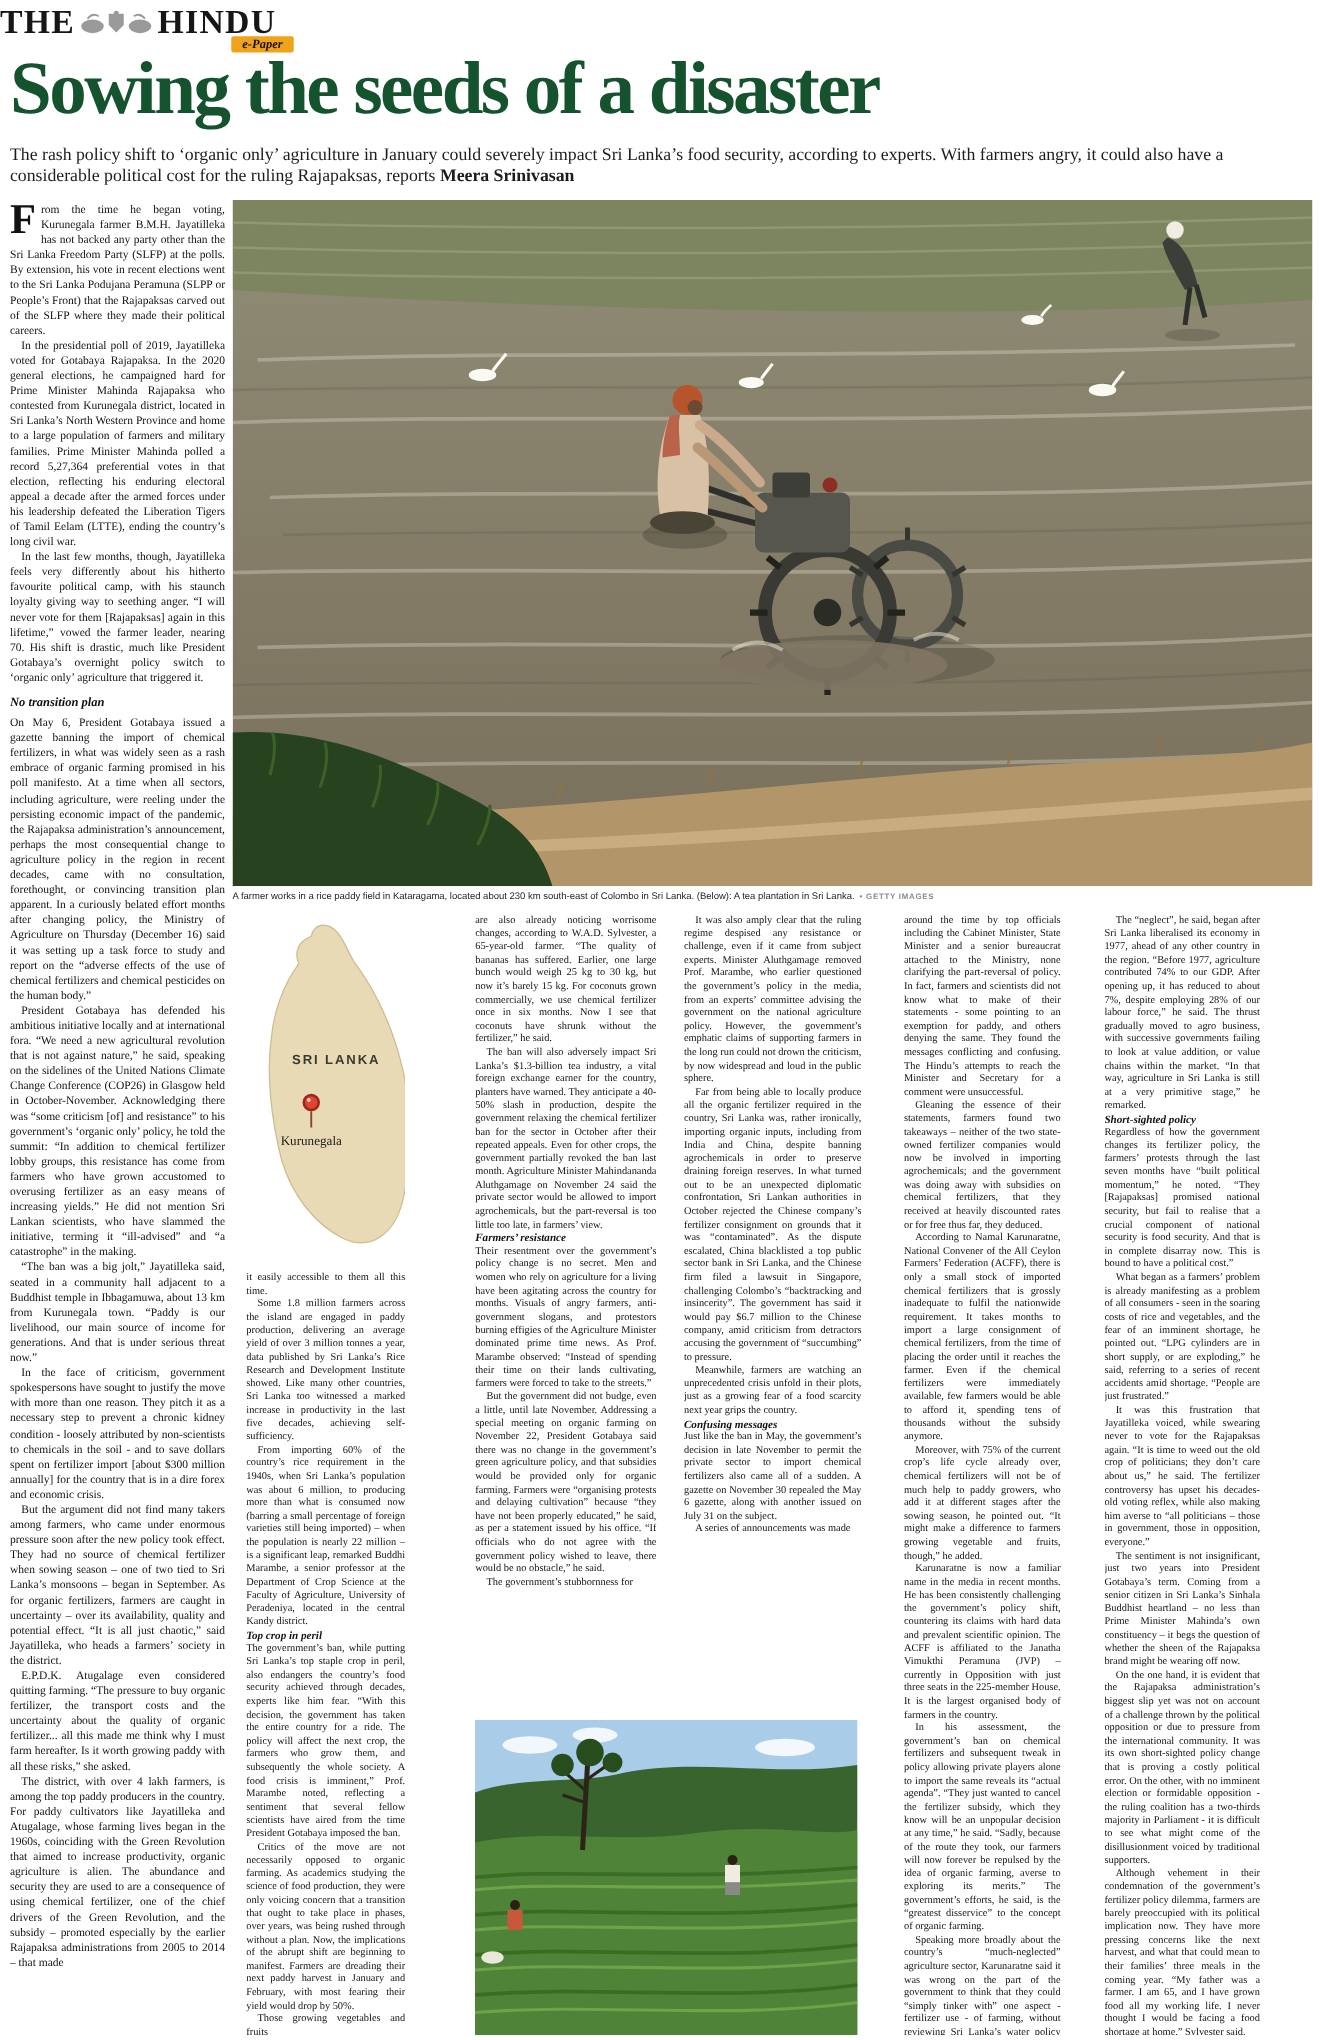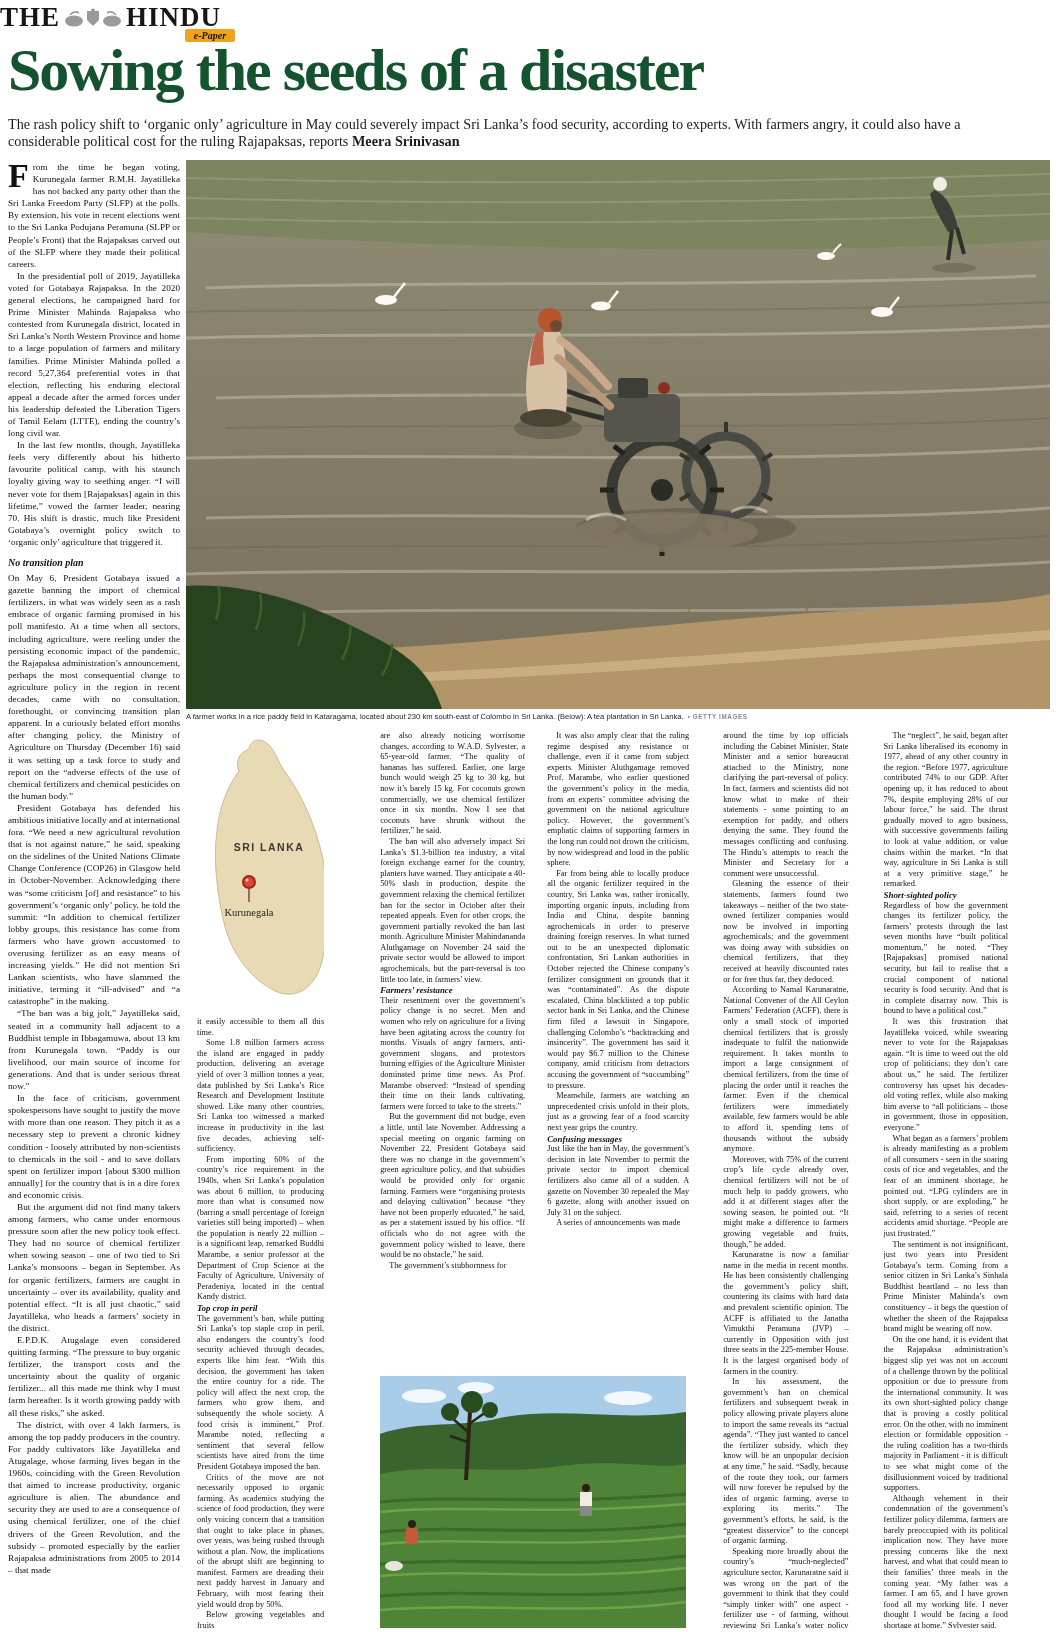--- a/index.html
+++ b/index.html
@@ -61,21 +61,21 @@
           <path d="M23,3 h12 v9 l-6,6 -6,-6 Z"></path>
           <circle cx="29" cy="2.5" r="2"></circle>
           <path d="M6,7 q4,-5 9,-2 M43,5 q5,-3 9,2" stroke="#9a9a9a" fill="none" stroke-width="1.5"></path>
         </g>
       </svg><span class="brand">HINDU</span>
       <span class="epaper">e-Paper</span>
     </div>
   </div>
 
   <h1 class="headline">Sowing the seeds of a disaster</h1>
-  <p class="standfirst"><span>The rash policy shift to ‘organic only’ agriculture in May could severely impact Sri Lanka’s food security, according to experts. With farmers angry, it could also have a considerable political cost for the ruling Rajapaksas, reports</span> <strong>Meera Srinivasan</strong></p>
+  <p class="standfirst"><span>The rash policy shift to ‘organic only’ agriculture in January could severely impact Sri Lanka’s food security, according to experts. With farmers angry, it could also have a considerable political cost for the ruling Rajapaksas, reports</span> <strong>Meera Srinivasan</strong></p>
 
   <div class="col1 colx">
     <p class="para dropcap">From the time he began voting, Kurunegala farmer B.M.H. Jayatilleka has not backed any party other than the Sri Lanka Freedom Party (SLFP) at the polls. By extension, his vote in recent elections went to the Sri Lanka Podujana Peramuna (SLPP or People’s Front) that the Rajapaksas carved out of the SLFP where they made their political careers.</p>
     <p class="para ind">In the presidential poll of 2019, Jayatilleka voted for Gotabaya Rajapaksa. In the 2020 general elections, he campaigned hard for Prime Minister Mahinda Rajapaksa who contested from Kurunegala district, located in Sri Lanka’s North Western Province and home to a large population of farmers and military families. Prime Minister Mahinda polled a record 5,27,364 preferential votes in that election, reflecting his enduring electoral appeal a decade after the armed forces under his leadership defeated the Liberation Tigers of Tamil Eelam (LTTE), ending the country’s long civil war.</p>
     <p class="para ind">In the last few months, though, Jayatilleka feels very differently about his hitherto favourite political camp, with his staunch loyalty giving way to seething anger. “I will never vote for them [Rajapaksas] again in this lifetime,” vowed the farmer leader, nearing 70. His shift is drastic, much like President Gotabaya’s overnight policy switch to ‘organic only’ agriculture that triggered it.</p>
     <p class="para subhead">No transition plan</p>
     <p class="para">On May 6, President Gotabaya issued a gazette banning the import of chemical fertilizers, in what was widely seen as a rash embrace of organic farming promised in his poll manifesto. At a time when all sectors, including agriculture, were reeling under the persisting economic impact of the pandemic, the Rajapaksa administration’s announcement, perhaps the most consequential change to agriculture policy in the region in recent decades, came with no consultation, forethought, or convincing transition plan apparent. In a curiously belated effort months after changing policy, the Ministry of Agriculture on Thursday (December 16) said it was setting up a task force to study and report on the “adverse effects of the use of chemical fertilizers and chemical pesticides on the human body.”</p>
     <p class="para ind">President Gotabaya has defended his ambitious initiative locally and at international fora. “We need a new agricultural revolution that is not against nature,” he said, speaking on the sidelines of the United Nations Climate Change Conference (COP26) in Glasgow held in October-November. Acknowledging there was “some criticism [of] and resistance” to his government’s ‘organic only’ policy, he told the summit: “In addition to chemical fertilizer lobby groups, this resistance has come from farmers who have grown accustomed to overusing fertilizer as an easy means of increasing yields.” He did not mention Sri Lankan scientists, who have slammed the initiative, terming it “ill-advised” and “a catastrophe” in the making.</p>
     <p class="para ind">“The ban was a big jolt,” Jayatilleka said, seated in a community hall adjacent to a Buddhist temple in Ibbagamuwa, about 13 km from Kurunegala town. “Paddy is our livelihood, our main source of income for generations. And that is under serious threat now.”</p>
     <p class="para ind">In the face of criticism, government spokespersons have sought to justify the move with more than one reason. They pitch it as a necessary step to prevent a chronic kidney condition - loosely attributed by non-scientists to chemicals in the soil - and to save dollars spent on fertilizer import [about $300 million annually] for the country that is in a dire forex and economic crisis.</p>
@@ -202,21 +202,21 @@
           </g>
           <text x="52" y="185" text-anchor="middle" font-family="Liberation Serif, serif" font-size="10.5" fill="#222">Kurunegala</text>
         </svg>
       </div>
       <p class="para">it easily accessible to them all this time.</p>
       <p class="para ind">Some 1.8 million farmers across the island are engaged in paddy production, delivering an average yield of over 3 million tonnes a year, data published by Sri Lanka’s Rice Research and Development Institute showed. Like many other countries, Sri Lanka too witnessed a marked increase in productivity in the last five decades, achieving self-sufficiency.</p>
       <p class="para ind">From importing 60% of the country’s rice requirement in the 1940s, when Sri Lanka’s population was about 6 million, to producing more than what is consumed now (barring a small percentage of foreign varieties still being imported) – when the population is nearly 22 million – is a significant leap, remarked Buddhi Marambe, a senior professor at the Department of Crop Science at the Faculty of Agriculture, University of Peradeniya, located in the central Kandy district.</p>
       <p class="para subhead">Top crop in peril</p>
       <p class="para">The government’s ban, while putting Sri Lanka’s top staple crop in peril, also endangers the country’s food security achieved through decades, experts like him fear. “With this decision, the government has taken the entire country for a ride. The policy will affect the next crop, the farmers who grow them, and subsequently the whole society. A food crisis is imminent,” Prof. Marambe noted, reflecting a sentiment that several fellow scientists have aired from the time President Gotabaya imposed the ban.</p>
       <p class="para ind">Critics of the move are not necessarily opposed to organic farming. As academics studying the science of food production, they were only voicing concern that a transition that ought to take place in phases, over years, was being rushed through without a plan. Now, the implications of the abrupt shift are beginning to manifest. Farmers are dreading their next paddy harvest in January and February, with most fearing their yield would drop by 50%.</p>
-      <p class="para ind">Below growing vegetables and fruits</p>
+      <p class="para ind">Those growing vegetables and fruits</p>
     </div>
 
     <div class="cols34">
       <div class="cols34-row">
         <div class="col3 colx">
           <p class="para">are also already noticing worrisome changes, according to W.A.D. Sylvester, a 65-year-old farmer. “The quality of bananas has suffered. Earlier, one large bunch would weigh 25 kg to 30 kg, but now it’s barely 15 kg. For coconuts grown commercially, we use chemical fertilizer once in six months. Now I see that coconuts have shrunk without the fertilizer,” he said.</p>
           <p class="para ind">The ban will also adversely impact Sri Lanka’s $1.3-billion tea industry, a vital foreign exchange earner for the country, planters have warned. They anticipate a 40-50% slash in production, despite the government relaxing the chemical fertilizer ban for the sector in October after their repeated appeals. Even for other crops, the government partially revoked the ban last month. Agriculture Minister Mahindananda Aluthgamage on November 24 said the private sector would be allowed to import agrochemicals, but the part-reversal is too little too late, in farmers’ view.</p>
           <p class="para subhead">Farmers’ resistance</p>
           <p class="para">Their resentment over the government’s policy change is no secret. Men and women who rely on agriculture for a living have been agitating across the country for months. Visuals of angry farmers, anti-government slogans, and protestors burning effigies of the Agriculture Minister dominated prime time news. As Prof. Marambe observed: “Instead of spending their time on their lands cultivating, farmers were forced to take to the streets.”</p>
           <p class="para ind">But the government did not budge, even a little, until late November. Addressing a special meeting on organic farming on November 22, President Gotabaya said there was no change in the government’s green agriculture policy, and that subsidies would be provided only for organic farming. Farmers were “organising protests and delaying cultivation” because “they have not been properly educated,” he said, as per a statement issued by his office. “If officials who do not agree with the government policy wished to leave, there would be no obstacle,” he said.</p>
@@ -279,21 +279,21 @@
       <p class="para ind">Moreover, with 75% of the current crop’s life cycle already over, chemical fertilizers will not be of much help to paddy growers, who add it at different stages after the sowing season, he pointed out. “It might make a difference to farmers growing vegetable and fruits, though,” he added.</p>
       <p class="para ind">Karunaratne is now a familiar name in the media in recent months. He has been consistently challenging the government’s policy shift, countering its claims with hard data and prevalent scientific opinion. The ACFF is affiliated to the Janatha Vimukthi Peramuna (JVP) – currently in Opposition with just three seats in the 225-member House. It is the largest organised body of farmers in the country.</p>
       <p class="para ind">In his assessment, the government’s ban on chemical fertilizers and subsequent tweak in policy allowing private players alone to import the same reveals its “actual agenda”. “They just wanted to cancel the fertilizer subsidy, which they know will be an unpopular decision at any time,” he said. “Sadly, because of the route they took, our farmers will now forever be repulsed by the idea of organic farming, averse to exploring its merits.” The government’s efforts, he said, is the “greatest disservice” to the concept of organic farming.</p>
       <p class="para ind">Speaking more broadly about the country’s “much-neglected” agriculture sector, Karunaratne said it was wrong on the part of the government to think that they could “simply tinker with” one aspect - fertilizer use - of farming, without reviewing Sri Lanka’s water policy that is “heavily tilted towards hydropower” generation, and much less towards agriculture.</p>
     </div>
 
     <div class="col6 colx">
       <p class="para ind">The “neglect”, he said, began after Sri Lanka liberalised its economy in 1977, ahead of any other country in the region. “Before 1977, agriculture contributed 74% to our GDP. After opening up, it has reduced to about 7%, despite employing 28% of our labour force,” he said. The thrust gradually moved to agro business, with successive governments failing to look at value addition, or value chains within the market. “In that way, agriculture in Sri Lanka is still at a very primitive stage,” he remarked.</p>
       <p class="para subhead">Short-sighted policy</p>
       <p class="para">Regardless of how the government changes its fertilizer policy, the farmers’ protests through the last seven months have “built political momentum,” he noted. “They [Rajapaksas] promised national security, but fail to realise that a crucial component of national security is food security. And that is in complete disarray now. This is bound to have a political cost.”</p>
+      <p class="para ind">What began as a farmers’ problem is already manifesting as a problem of all consumers - seen in the soaring costs of rice and vegetables, and the fear of an imminent shortage, he pointed out. “LPG cylinders are in short supply, or are exploding,” he said, referring to a series of recent accidents amid shortage. “People are just frustrated.”</p>
       <p class="para ind">It was this frustration that Jayatilleka voiced, while swearing never to vote for the Rajapaksas again. “It is time to weed out the old crop of politicians; they don’t care about us,” he said. The fertilizer controversy has upset his decades-old voting reflex, while also making him averse to “all politicians – those in government, those in opposition, everyone.”</p>
-      <p class="para ind">What began as a farmers’ problem is already manifesting as a problem of all consumers - seen in the soaring costs of rice and vegetables, and the fear of an imminent shortage, he pointed out. “LPG cylinders are in short supply, or are exploding,” he said, referring to a series of recent accidents amid shortage. “People are just frustrated.”</p>
       <p class="para ind">The sentiment is not insignificant, just two years into President Gotabaya’s term. Coming from a senior citizen in Sri Lanka’s Sinhala Buddhist heartland – no less than Prime Minister Mahinda’s own constituency – it begs the question of whether the sheen of the Rajapaksa brand might be wearing off now.</p>
       <p class="para ind">On the one hand, it is evident that the Rajapaksa administration’s biggest slip yet was not on account of a challenge thrown by the political opposition or due to pressure from the international community. It was its own short-sighted policy change that is proving a costly political error. On the other, with no imminent election or formidable opposition - the ruling coalition has a two-thirds majority in Parliament - it is difficult to see what might come of the disillusionment voiced by traditional supporters.</p>
       <p class="para ind">Although vehement in their condemnation of the government’s fertilizer policy dilemma, farmers are barely preoccupied with its political implication now. They have more pressing concerns like the next harvest, and what that could mean to their families’ three meals in the coming year. “My father was a farmer. I am 65, and I have grown food all my working life. I never thought I would be facing a food shortage at home,” Sylvester said.</p>
     </div>
 
   </div>
 </div>
 
 </body></html>

